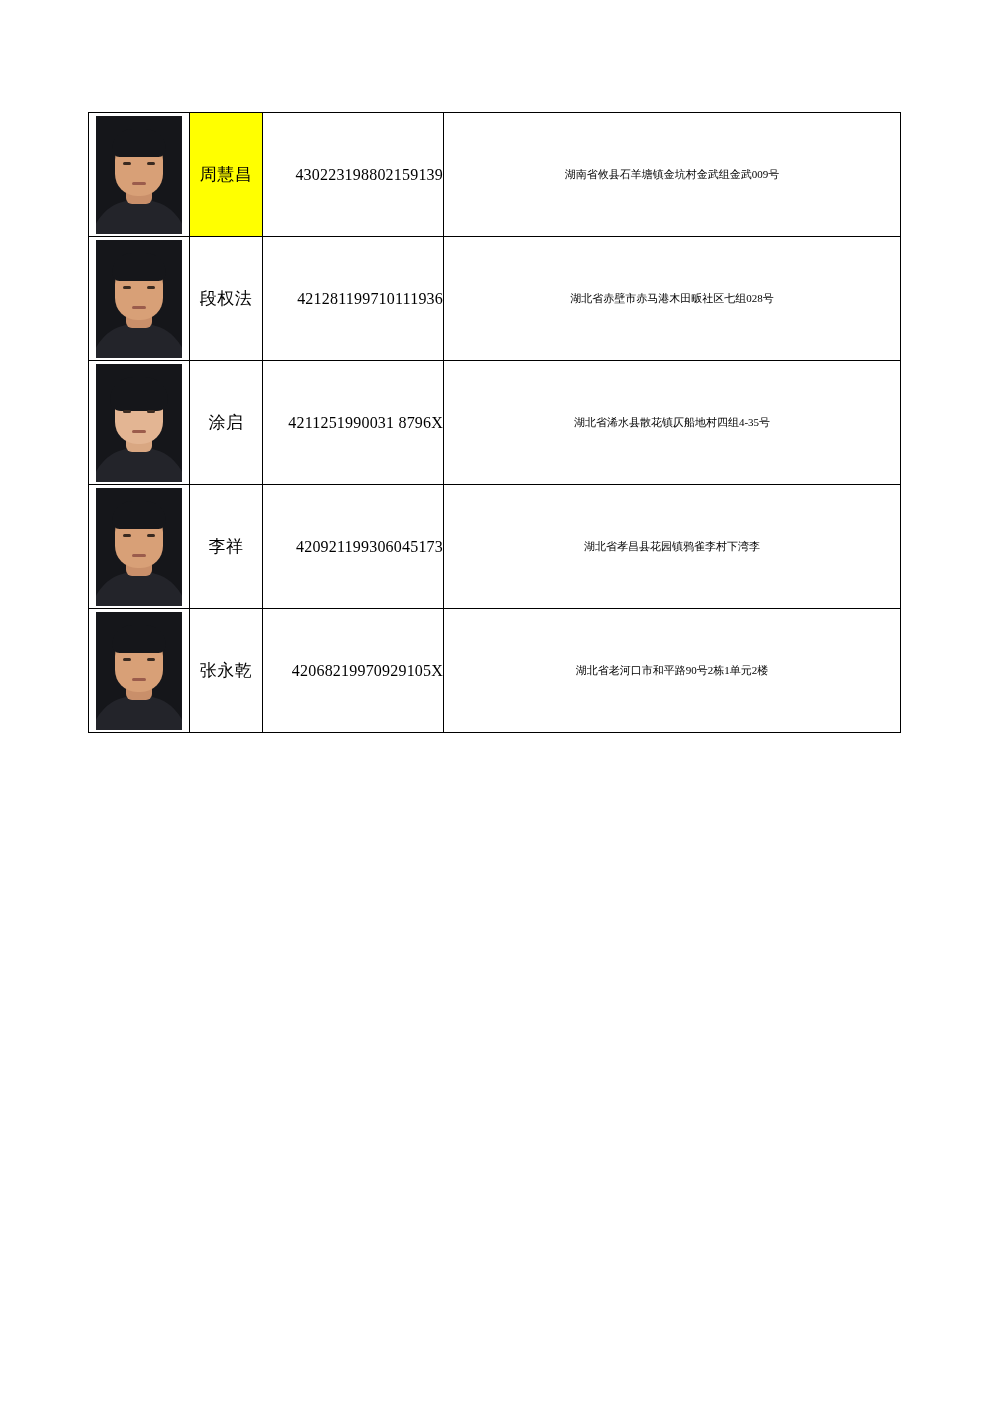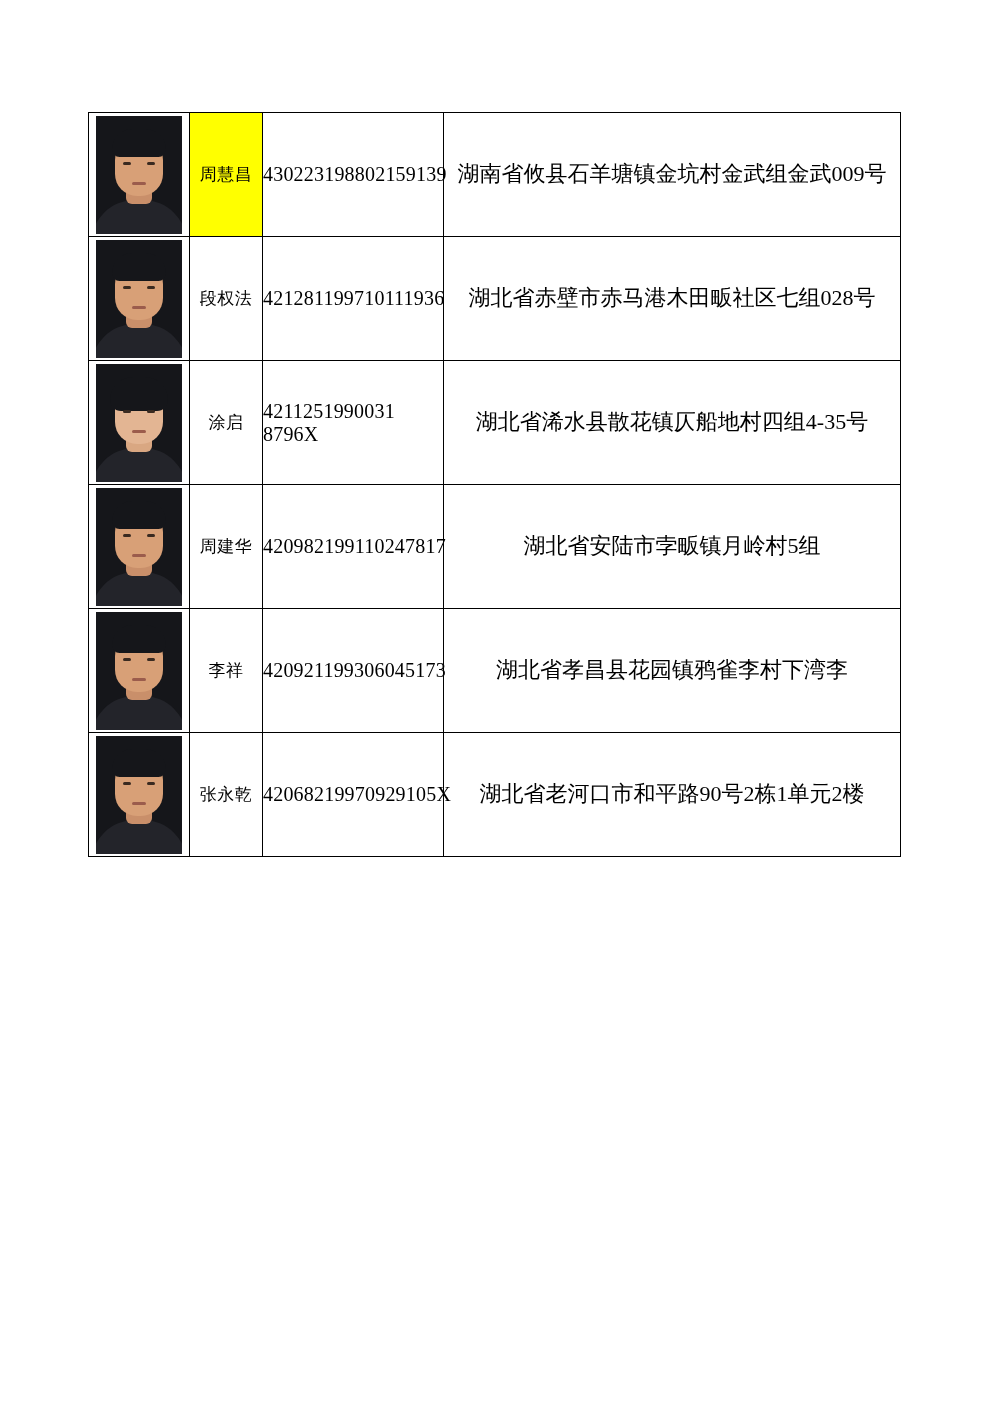--- a/index.html
+++ b/index.html
@@ -128,28 +128,28 @@
 
   .name-cell {
     text-align: center;
     font-size: 17px;
     letter-spacing: 0.5px;
   }
   .name-cell.highlight {
     background: #ffff00;
   }
   .id-cell {
-    text-align: left;
-    font-size: 20px;
+    text-align: right;
+    font-size: 16px;
     letter-spacing: 0.2px;
   }
   .addr-cell {
     vertical-align: top;
     text-align: center;
-    font-size: 22px;
+    font-size: 11px;
     padding-top: 10px;
     line-height: 1.4;
   }
 </style>
 </head>
 <body>
 
 <div class="page">
   <table class="doc-table">
     <tbody>
@@ -202,37 +202,20 @@
             <div class="eye-r"></div>
             <div class="mouth"></div>
           </div>
         </td>
         <td class="name-cell col-name">涂启</td>
         <td class="id-cell col-id">4211251990031 8796X</td>
         <td class="addr-cell col-addr">湖北省浠水县散花镇仄船地村四组4-35号</td>
       </tr>
 
 
-      <tr class="row">
-        <td class="photo-cell col-photo">
-          <div class="portrait">
-            <div class="bg"></div>
-            <div class="shoulders"></div>
-            <div class="neck"></div>
-            <div class="head"></div>
-            <div class="hair"></div>
-            <div class="eye-l"></div>
-            <div class="eye-r"></div>
-            <div class="mouth"></div>
-          </div>
-        </td>
-        <td class="name-cell col-name">周建华</td>
-        <td class="id-cell col-id">420982199110247817</td>
-        <td class="addr-cell col-addr">湖北省安陆市孛畈镇月岭村5组</td>
-      </tr>
 
 
       <tr class="row">
         <td class="photo-cell col-photo">
           <div class="portrait">
             <div class="bg"></div>
             <div class="shoulders"></div>
             <div class="neck"></div>
             <div class="head"></div>
             <div class="hair"></div>

